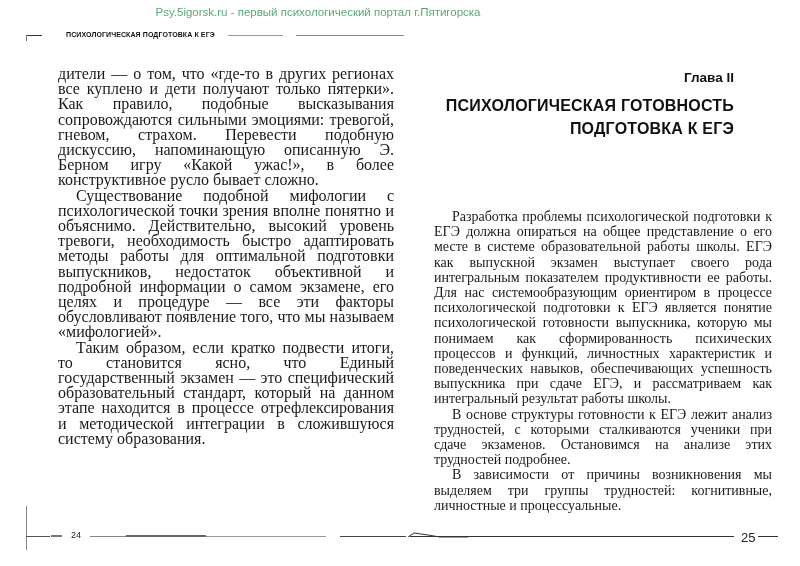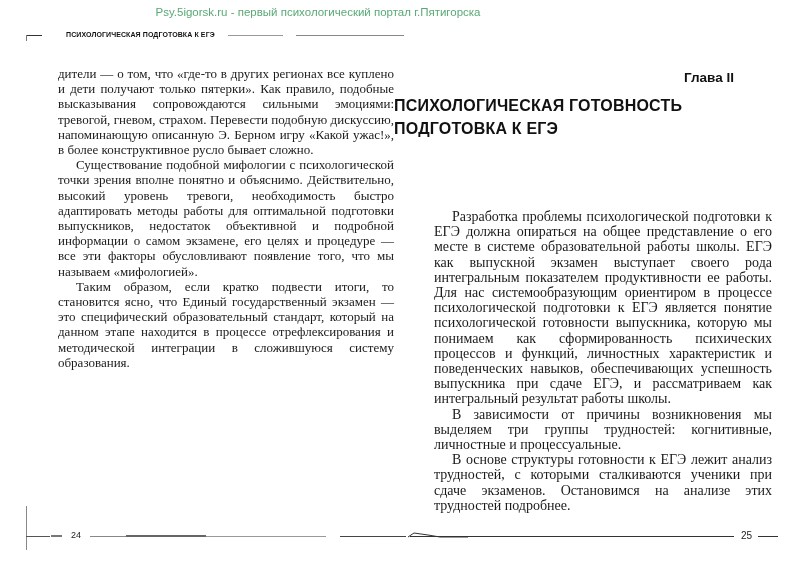--- a/index.html
+++ b/index.html
@@ -23,31 +23,31 @@
     .running-head .title {
       position: absolute; left: 40px; top: 0px;
       font-family: "Liberation Sans", sans-serif; font-size: 7px; font-weight: bold;
       letter-spacing: 0.1px; white-space: nowrap; color: #111;
     }
     .head-rule-a { position: absolute; top: 35px; left: 228px; width: 55px; height: 1px; background: #999; }
     .head-rule-b { position: absolute; top: 35px; left: 296px; width: 108px; height: 1px; background: #888; }
 
     .page-left {
       position: absolute; left: 58px; top: 66px; width: 336px;
-      font-size: 13px; line-height: 15.2px; text-align: justify;
+      font-size: 16px; line-height: 15.2px; text-align: justify;
     }
     .page-left p, .page-right p { text-indent: 0; }
     .page-left p.indent, .page-right p.indent { text-indent: 18px; }
 
     .chapter-label {
       position: absolute; right: 66px; top: 70px;
       font-family: "Liberation Sans", sans-serif; font-weight: bold; font-size: 13.5px; color: #111; padding-left: 22px;
     }
     .chapter-title {
-      position: absolute; right: 66px; top: 94px; width: 340px; text-align: left;
+      position: absolute; right: 66px; top: 94px; width: 340px; text-align: right;
       font-family: "Liberation Sans", sans-serif; font-weight: bold; font-size: 16px;
       line-height: 23px; color: #111; letter-spacing: 0.2px;
     }
 
     .page-right {
       position: absolute; left: 434px; top: 209px; width: 338px;
       font-size: 14px; line-height: 15.2px; text-align: justify;
     }
 
     .footer-vert {
@@ -60,21 +60,21 @@
       font-family: "Liberation Sans", sans-serif; font-size: 9px; color: #222; text-align: center;
     }
     .footer-rule-left2 { position: absolute; left: 90px; top: 536px; width: 36px; height: 1px; background: #888; }
     .footer-rule-left3 { position: absolute; left: 126px; top: 535px; width: 80px; height: 2px; background: #666; }
     .footer-rule-left4 { position: absolute; left: 206px; top: 536px; width: 120px; height: 1px; background: #999; }
     .footer-rule-left5 { position: absolute; left: 340px; top: 536px; width: 66px; height: 1px; background: #444; }
     .footer-rule-right { position: absolute; left: 410px; top: 536px; width: 324px; height: 1px; background: #333; }
     .footer-wave { position: absolute; left: 408px; top: 531px; width: 60px; height: 8px; }
     .page-num-right {
       position: absolute; left: 741px; top: 530px;
-      font-family: "Liberation Sans", sans-serif; font-size: 10px; color: #222;
+      font-family: "Liberation Sans", sans-serif; font-size: 13px; color: #222;
     }
     .footer-rule-right2 { position: absolute; left: 758px; top: 536px; width: 20px; height: 1px; background: #333; }
   </style>
 </head>
 <body>
 
 <div class="watermark">Psy.5igorsk.ru - первый психологический портал г.Пятигорска</div>
 
 <div class="running-head">
   <span class="corner"></span>
@@ -91,22 +91,22 @@
 </div>
 
 <div class="chapter-label">Глава II</div>
 <div class="chapter-title">
   <div>ПСИХОЛОГИЧЕСКАЯ ГОТОВНОСТЬ</div>
   <div>ПОДГОТОВКА К ЕГЭ</div>
 </div>
 
 <div class="page-right">
   <p class="indent">Разработка проблемы психологической подготовки к ЕГЭ должна опираться на общее представление о его месте в системе образовательной работы школы. ЕГЭ как выпускной экзамен выступает своего рода интегральным показателем продуктивности ее работы. Для нас системообразующим ориентиром в процессе психологической подготовки к ЕГЭ является понятие психологической готовности выпускника, которую мы понимаем как сформированность психических процессов и функций, личностных характеристик и поведенческих навыков, обеспечивающих успешность выпускника при сдаче ЕГЭ, и рассматриваем как интегральный результат работы школы.</p>
+  <p class="indent">В основе структуры готовности к ЕГЭ лежит анализ трудностей, с которыми сталкиваются ученики при сдаче экзаменов. Остановимся на анализе этих трудностей подробнее.</p>
   <p class="indent">В зависимости от причины возникновения мы выделяем три группы трудностей: когнитивные, личностные и процессуальные.</p>
-  <p class="indent">В основе структуры готовности к ЕГЭ лежит анализ трудностей, с которыми сталкиваются ученики при сдаче экзаменов. Остановимся на анализе этих трудностей подробнее.</p>
 </div>
 
 <div class="footer-vert"></div>
 <div class="footer-rule-left1"></div>
 <div class="footer-rule-left1b"></div>
 <div class="page-num-left">24</div>
 <div class="footer-rule-left2"></div>
 <div class="footer-rule-left3"></div>
 <div class="footer-rule-left4"></div>
 <div class="footer-rule-left5"></div>

